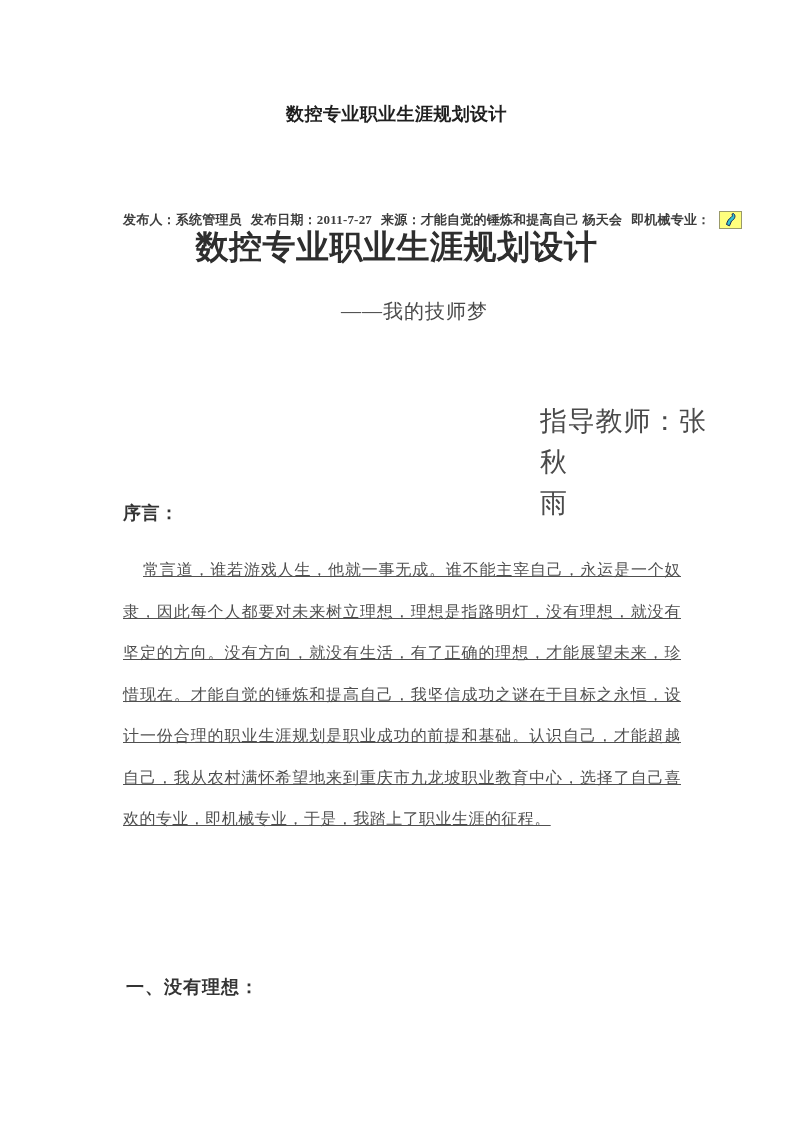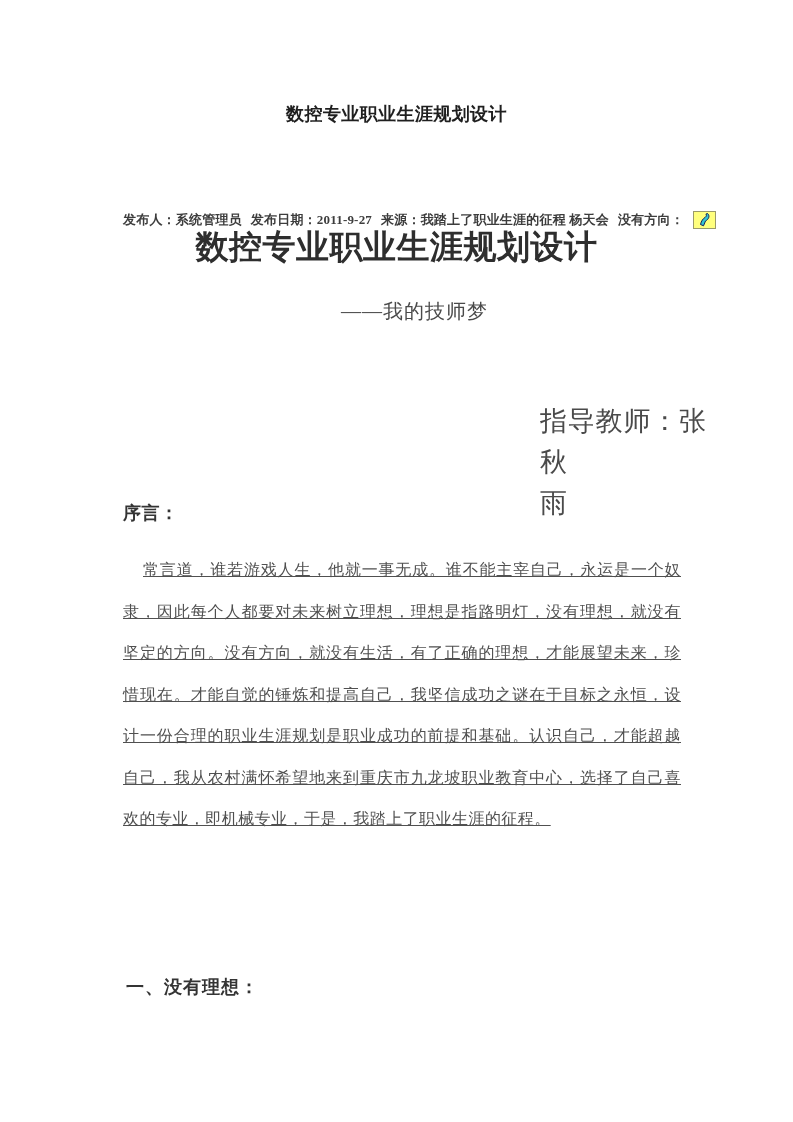--- a/index.html
+++ b/index.html
@@ -114,23 +114,23 @@
 </style>
 </head>
 <body>
 
 <div class="page">
 
   <div class="top-title">数控专业职业生涯规划设计</div>
 
   <div class="meta">
     <span>发布人：系统管理员</span>
-    <span>发布日期：2011-9-27</span>
-    <span>来源：我踏上了职业生涯的征程 杨天会</span>
-    <span>没有方向：</span>
+    <span>发布日期：2011-7-27</span>
+    <span>来源：才能自觉的锤炼和提高自己 杨天会</span>
+    <span>即机械专业：</span>
     <span class="counter-icon">
       <svg width="23" height="18" viewBox="0 0 23 18" xmlns="http://www.w3.org/2000/svg">
         <rect x="0.5" y="0.5" width="22" height="17" fill="var(--icon_bg)" stroke="var(--icon_border)"></rect>
         <path d="M14.5,2.5 C17,4.5 16.2,8 12.5,10 L10.5,14.8 L7.5,13.5 C8.2,10 10,7.6 12.3,6.2 C13.4,5.4 13.8,4 12.9,3.1 Z" fill="var(--icon_glyph)" stroke="var(--icon_outline)" stroke-width="1"></path>
       </svg>
     </span>
   </div>
 
   <h1 class="doc-title">数控专业职业生涯规划设计</h1>
 

